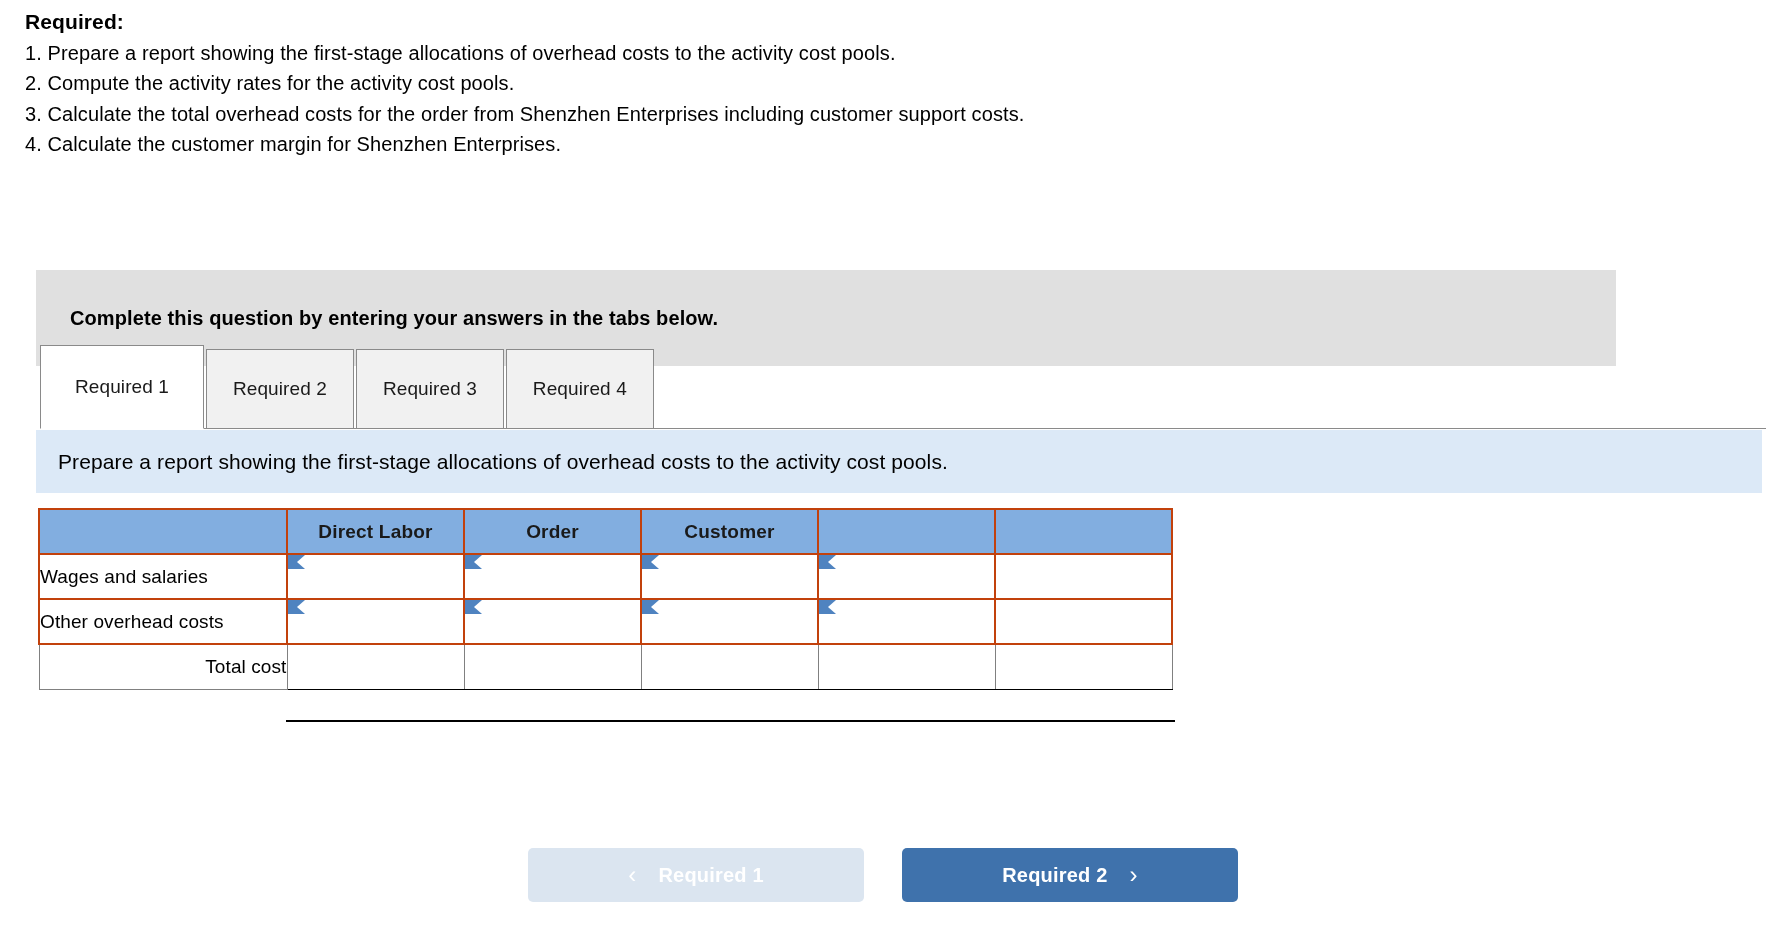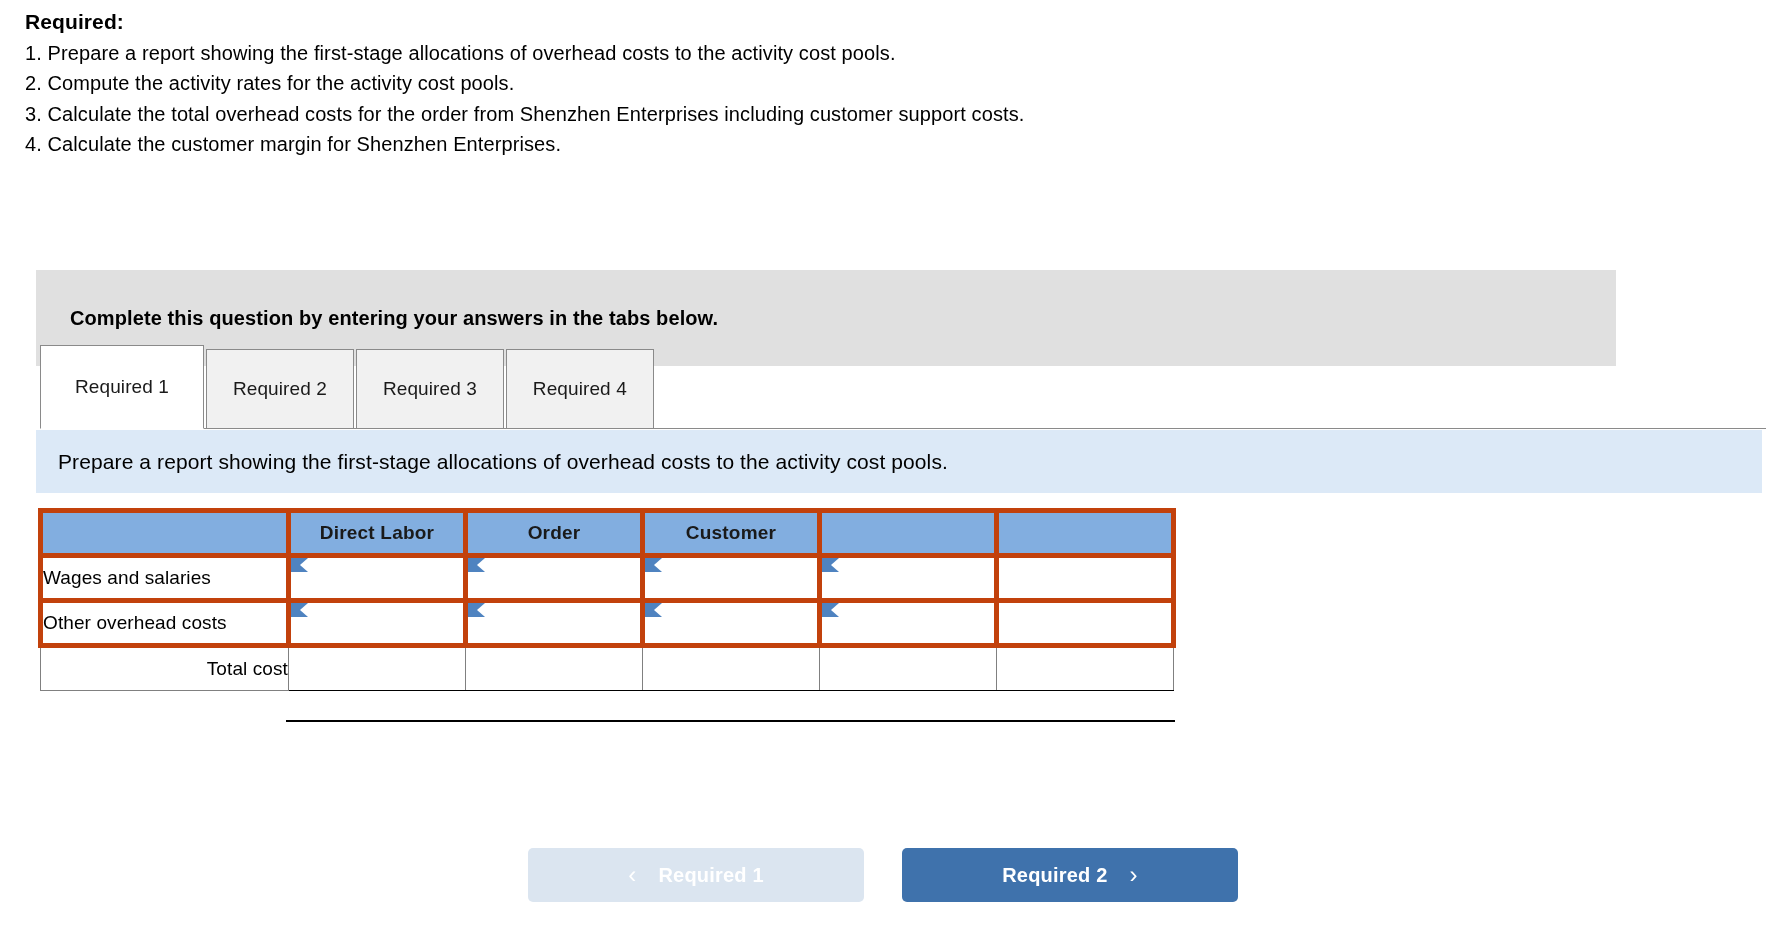--- a/index.html
+++ b/index.html
@@ -123,21 +123,21 @@
   .answer-table-wrap {
     position: absolute;
     left: 38px;
     top: 508px;
   }
   table.answer {
     border-collapse: collapse;
     table-layout: fixed;
   }
   table.answer td {
-    border: 5px solid #c2410c;
+    border: 2px solid #c2410c;
     height: 45px;
     box-sizing: border-box;
     padding: 0;
   }
   .col-label   { width: 248px; }
   .col-data    { width: 177px; }
   .col-totals  { width: 177px; }
 
   td.hdr {
     background: #82aee0;

